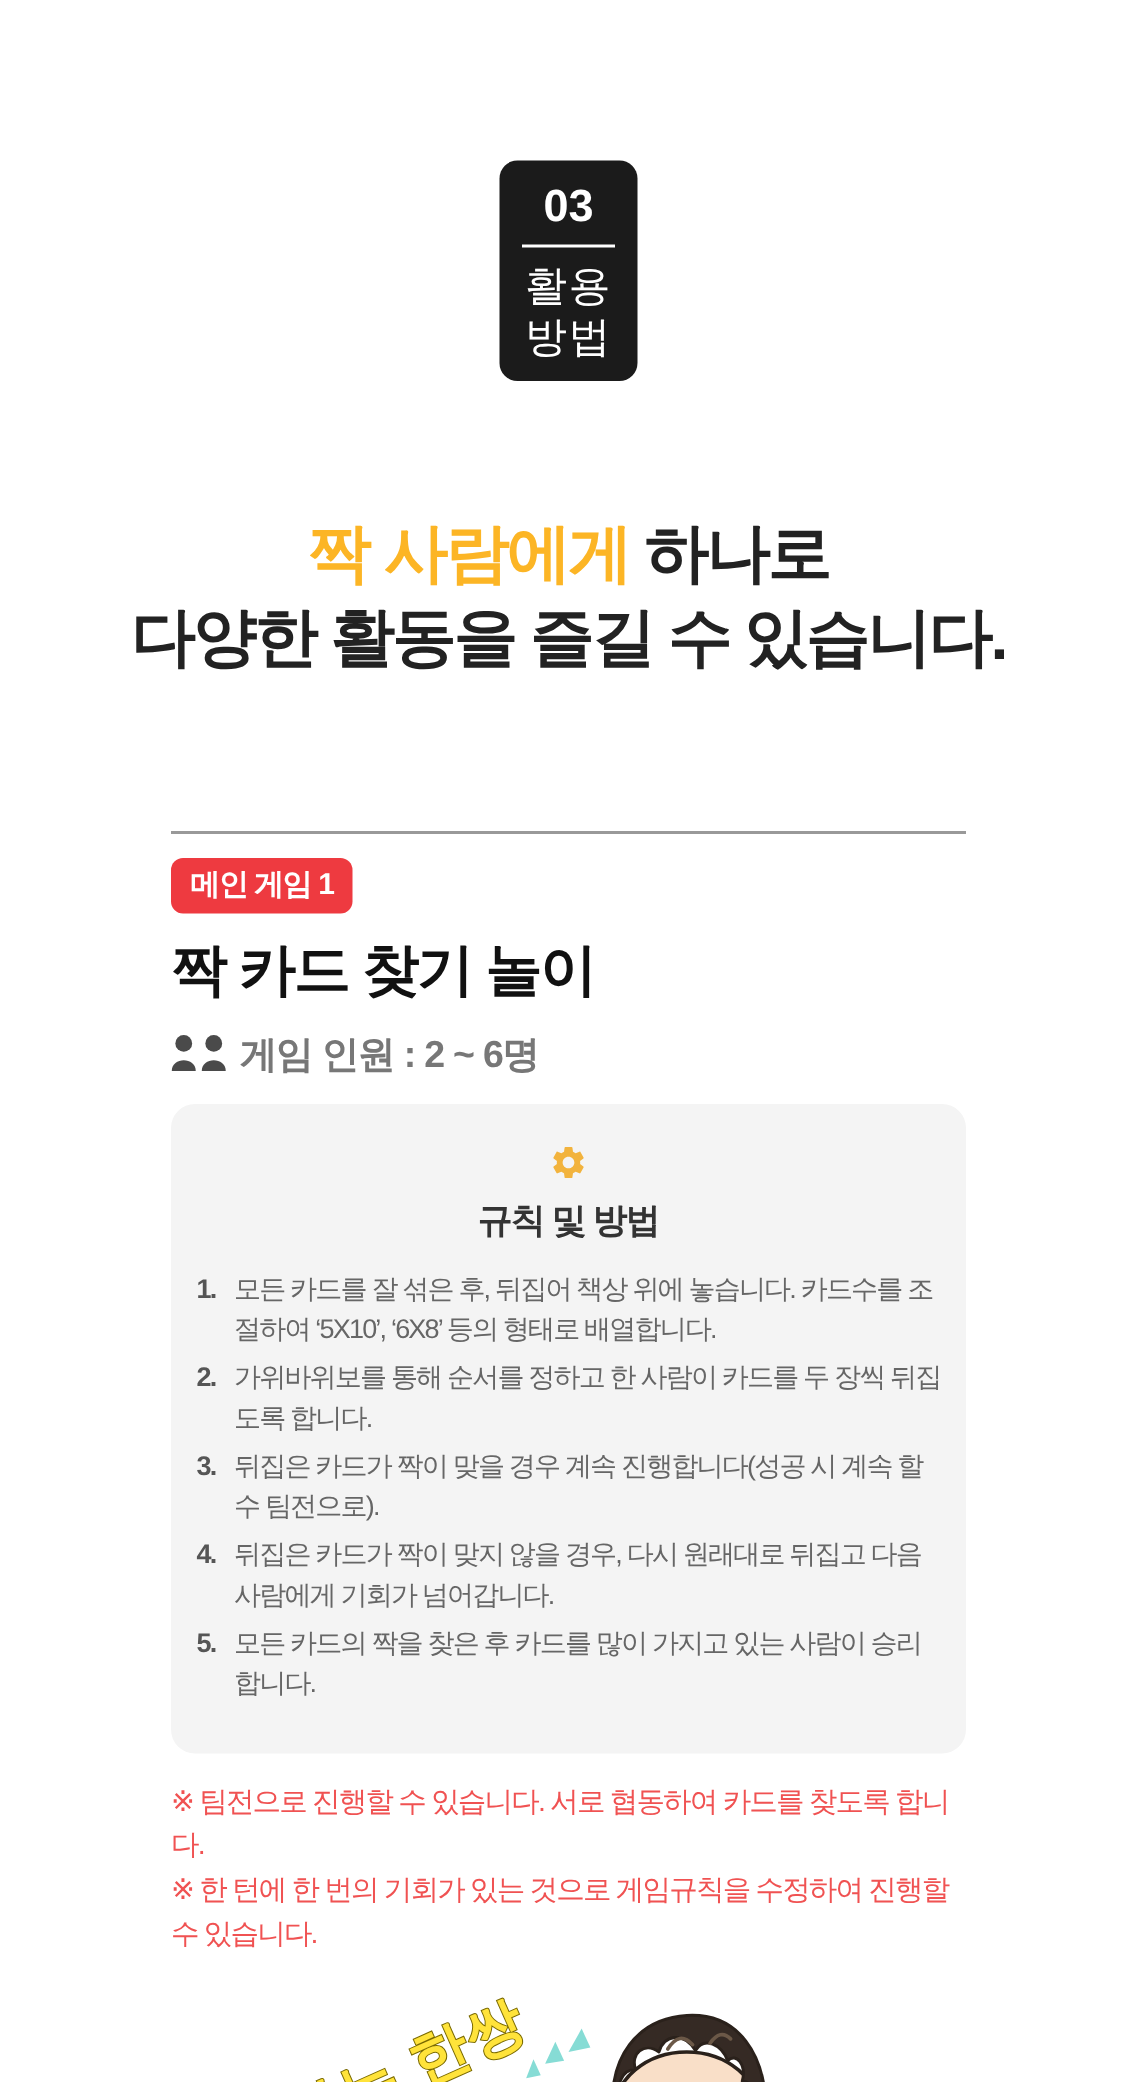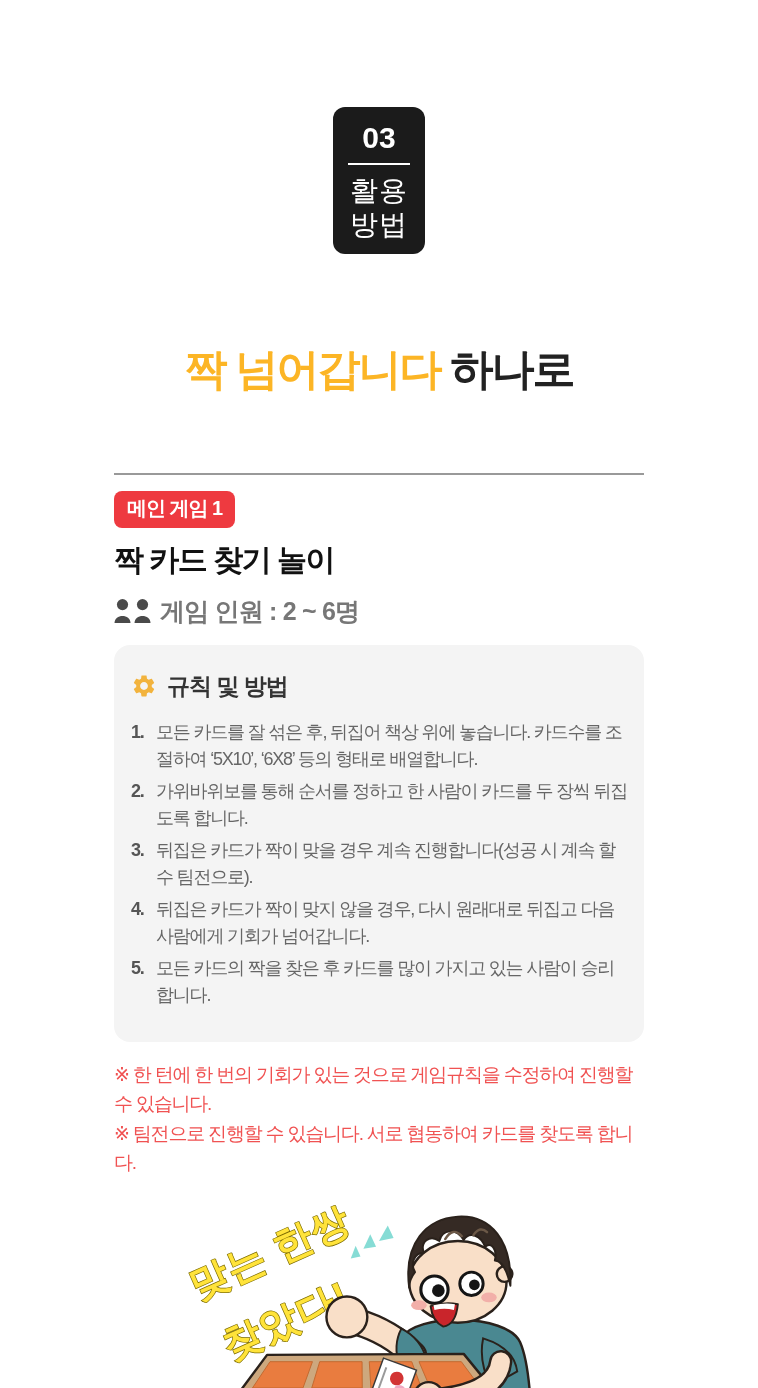--- a/index.html
+++ b/index.html
@@ -15,34 +15,34 @@
   .top-badge .num{font-size:30px;font-weight:700;line-height:1;}
   .top-badge .rule{width:62px;height:2px;background:#fff;margin:10px 0 9px;}
   .top-badge .lbl{font-size:28px;line-height:1.23;font-weight:400;letter-spacing:1px;}
   
   .main-heading{
     margin-top:88px;text-align:center;font-size:43px;font-weight:800;color:#222;
     line-height:1.3;letter-spacing:-2px;
   }
   .main-heading .hl{color:#FCB525;}
   
-  .content{width:530px;margin:75px auto 0;}
+  .content{width:530px;margin:100px auto 0;}
   .divider{border-top:2px solid #999;margin:0 0 16px;}
   .section-badge{
     display:inline-block;background:#EE3A40;color:#fff;font-size:20px;font-weight:700;
     padding:4px 13px 6px;border-radius:8px;letter-spacing:-1px;
   }
-  .section-title{font-size:30px;font-weight:800;color:#111;margin:12px 0 14px;letter-spacing:-1.5px;}
+  .section-title{font-size:38px;font-weight:800;color:#111;margin:12px 0 14px;letter-spacing:-1.5px;}
   .info-row{display:flex;align-items:center;color:#777;font-size:25px;font-weight:600;letter-spacing:-0.8px;}
   .info-item{display:flex;align-items:center;gap:9px;}
   .info-item + .info-item{margin-left:30px;}
   .info-item svg{display:block;}
   
   .rules-box{margin-top:17px;background:#F4F4F4;border-radius:16px;padding:26px 17px 28px;box-sizing:border-box;}
-  .rules-header{display:flex;align-items:center;gap:10px;font-size:23px;font-weight:800;color:#333;letter-spacing:-1px;}
+  .rules-header{display:flex;align-items:center;gap:10px;font-size:23px;font-weight:800;color:#333;letter-spacing:-1px;flex-direction:column;}
   .rules-list{margin:17px 0 0;padding:0;list-style:none;}
   .rules-list li{display:flex;gap:7px;font-size:18px;color:#666;line-height:1.5;letter-spacing:-1.2px;margin-bottom:5px;}
   .rule-num{font-weight:700;color:#555;flex:0 0 18px;}
   .rule-text{flex:1;}
   
   .notes{margin-top:18px;}
   .note{color:#F05252;font-size:19px;line-height:1.55;letter-spacing:-1.2px;font-weight:500;}
   
   .illustration{margin-top:26px;text-align:center;}
 </style>
@@ -52,21 +52,22 @@
 <div class="page">
 
   <div class="top-badge">
     <div class="num">03</div>
     <div class="rule"></div>
     <div class="lbl">활용</div>
     <div class="lbl">방법</div>
   </div>
 
   <div class="main-heading">
-    <div><span class="hl">짝 넘어갑니다</span><span> 하나로</span></div>
+    <div><span class="hl">짝 사람에게</span><span> 하나로</span></div>
+    <div>다양한 활동을 즐길 수 있습니다.</div>
   </div>
 
   <div class="content">
     <div class="divider"></div>
 
     <span class="section-badge">메인 게임 1</span>
     <h2 class="section-title">짝 카드 찾기 놀이</h2>
 
     <div class="info-row">
       <div class="info-item">
@@ -110,22 +111,22 @@
           <span class="rule-text">뒤집은 카드가 짝이 맞지 않을 경우, 다시 원래대로 뒤집고 다음 사람에게 기회가 넘어갑니다.</span>
         </li>
         <li>
           <span class="rule-num">5.</span>
           <span class="rule-text">모든 카드의 짝을 찾은 후 카드를 많이 가지고 있는 사람이 승리합니다.</span>
         </li>
       </ul>
     </div>
 
     <div class="notes">
+      <div class="note">※ 팀전으로 진행할 수 있습니다. 서로 협동하여 카드를 찾도록 합니다.</div>
       <div class="note">※ 한 턴에 한 번의 기회가 있는 것으로 게임규칙을 수정하여 진행할 수 있습니다.</div>
-      <div class="note">※ 팀전으로 진행할 수 있습니다. 서로 협동하여 카드를 찾도록 합니다.</div>
     </div>
   </div>
 
   <div class="illustration">
     <svg width="430" height="292" viewBox="0 0 430 300">
 
       <text transform="translate(28,98) rotate(-24)" font-family="Liberation Sans, DejaVu Sans, sans-serif" font-size="40" font-weight="bold" fill="#FFE33A" stroke="#7a6a00" stroke-width="1.4" paint-order="stroke" letter-spacing="1">맞는 한쌍</text>
       <text transform="translate(62,160) rotate(-24)" font-family="Liberation Sans, DejaVu Sans, sans-serif" font-size="40" font-weight="bold" fill="#FFE33A" stroke="#7a6a00" stroke-width="1.4" paint-order="stroke" letter-spacing="1">찾았다!</text>
 
       <g fill="#86DCD5">

